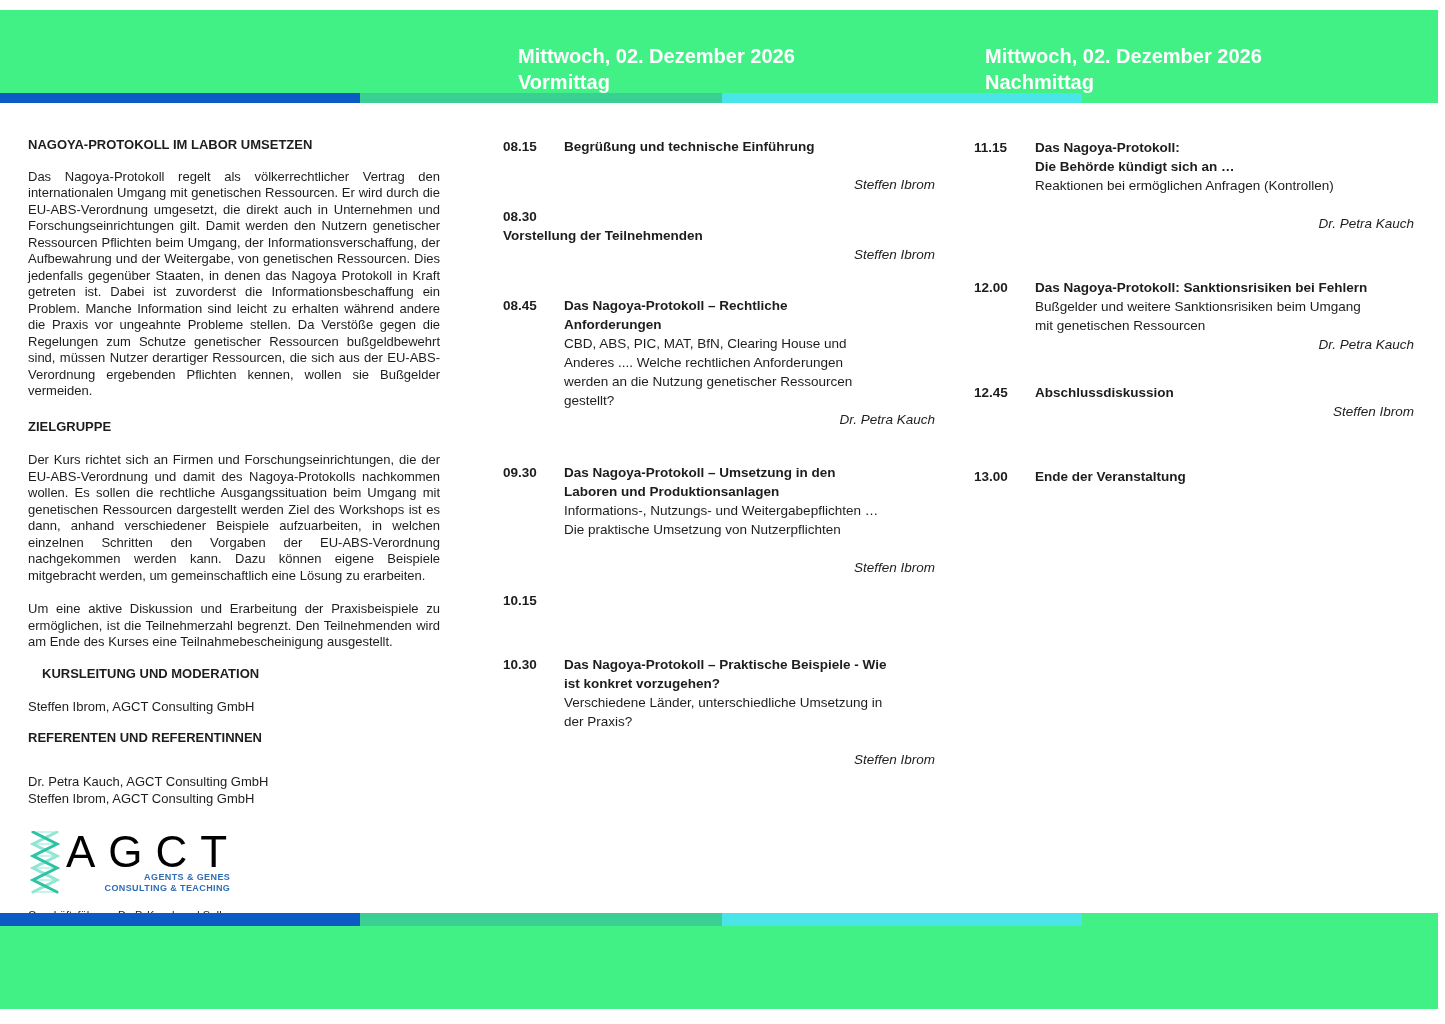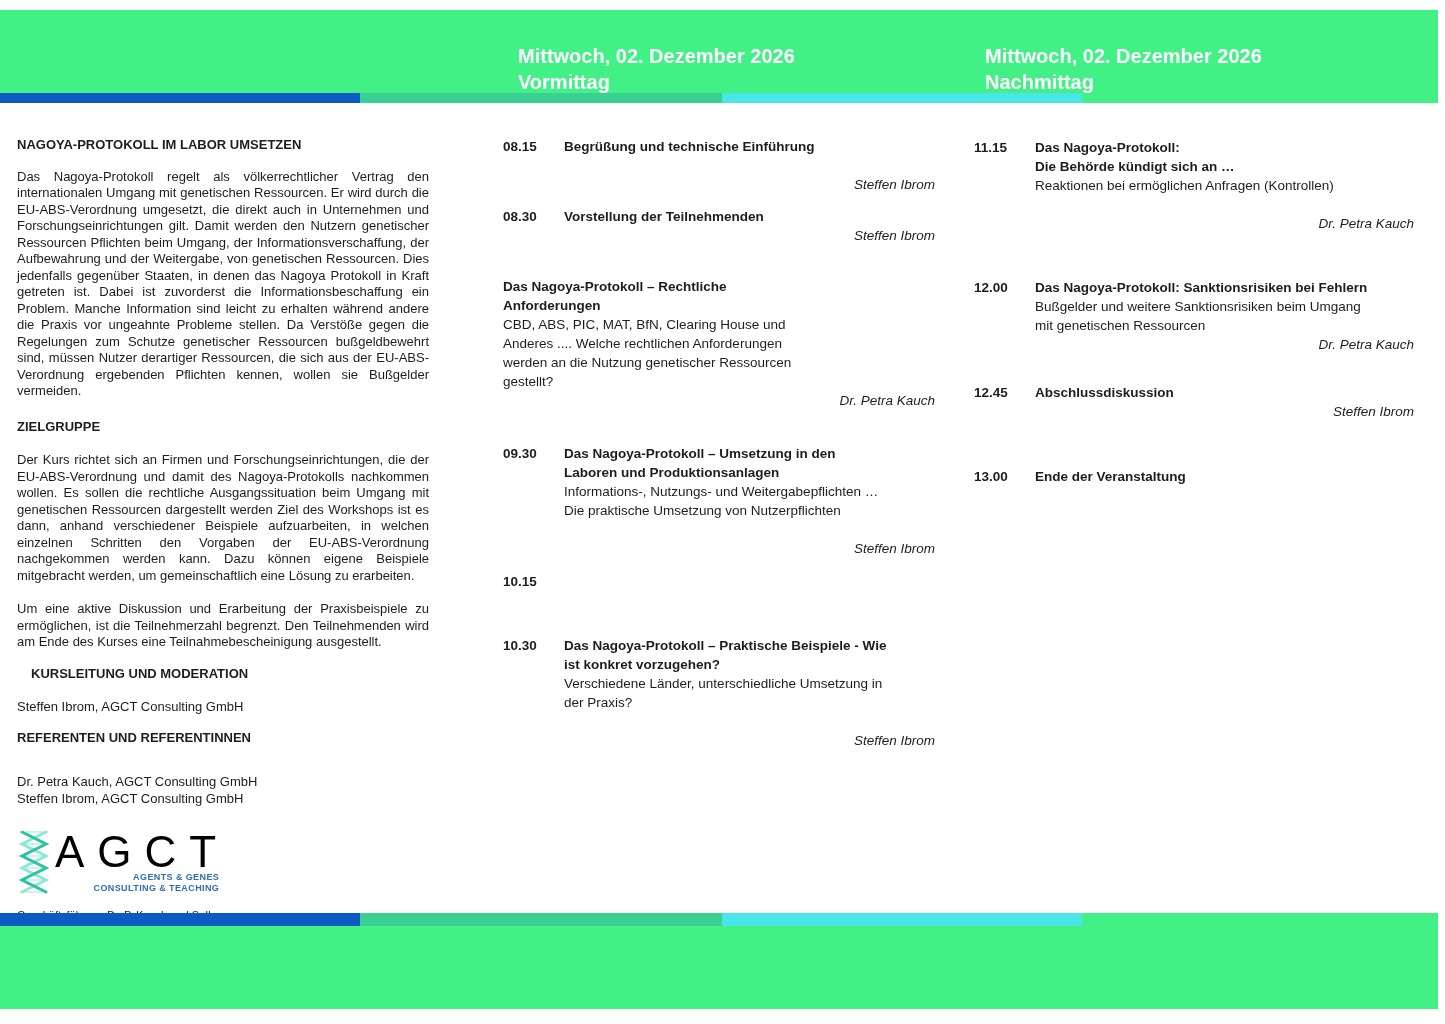--- a/index.html
+++ b/index.html
@@ -40,21 +40,21 @@
   .seg-cyan    { width: 360px; height: 100%; background: #4AE5E8; }
   .seg-green   { width: 356px; height: 100%; background: #41F186; }
   .bottom-band {
     position: absolute; left: 0; top: 926px;
     width: 1438px; height: 83px;
     background: #41F186;
   }
 
   
   .col-left {
-    position: absolute; left: 17px; top: 137px; width: 412px;
+    position: absolute; left: 28px; top: 137px; width: 412px;
     font-size: 13px; line-height: 16.5px;
   }
   .col-left .h {
     font-weight: bold; font-size: 13px;
   }
   .h-title     { margin-bottom: 15px; }
   .p1          { margin-bottom: 19px; }
   .h-ziel      { margin-bottom: 17px; }
   .p2          { margin-bottom: 17px; }
   .p3          { margin-bottom: 15px; }
@@ -92,21 +92,21 @@
   .session .body { flex: 1; }
   .stitle { font-weight: bold; white-space: pre-line; }
   .sdesc  { white-space: pre-line; }
   .speaker { font-style: italic; text-align: right; }
   .gap-top { margin-top: 19px; }
 
   
   .mb13 { margin-bottom: 13px; }
   .mb14 { margin-bottom: 14px; }
   .mb29 { margin-bottom: 29px; }
-  .mb32 { margin-bottom: 32px; }
+  .mb32 { margin-bottom: 32px; flex-direction: column; }
   .mb34 { margin-bottom: 34px; }
   .mb45 { margin-bottom: 45px; }
   .mb46 { margin-bottom: 46px; }
 </style>
 </head>
 <body>
 
 <div class="page">
 
   <div class="top-band">
@@ -174,20 +174,21 @@
 
     <div class="session mb32">
       <div class="time">08.30</div>
       <div class="body">
         <div class="stitle">Vorstellung der Teilnehmenden</div>
         <div class="speaker">Steffen Ibrom</div>
       </div>
     </div>
 
     <div class="session mb34">
+      <div class="time">08.45</div>
       <div class="body">
         <div class="stitle">Das Nagoya-Protokoll – Rechtliche
 Anforderungen</div>
         <div class="sdesc">CBD, ABS, PIC, MAT, BfN, Clearing House und
 Anderes .... Welche rechtlichen Anforderungen
 werden an die Nutzung genetischer Ressourcen
 gestellt?</div>
         <div class="speaker">Dr. Petra Kauch</div>
       </div>
     </div>

